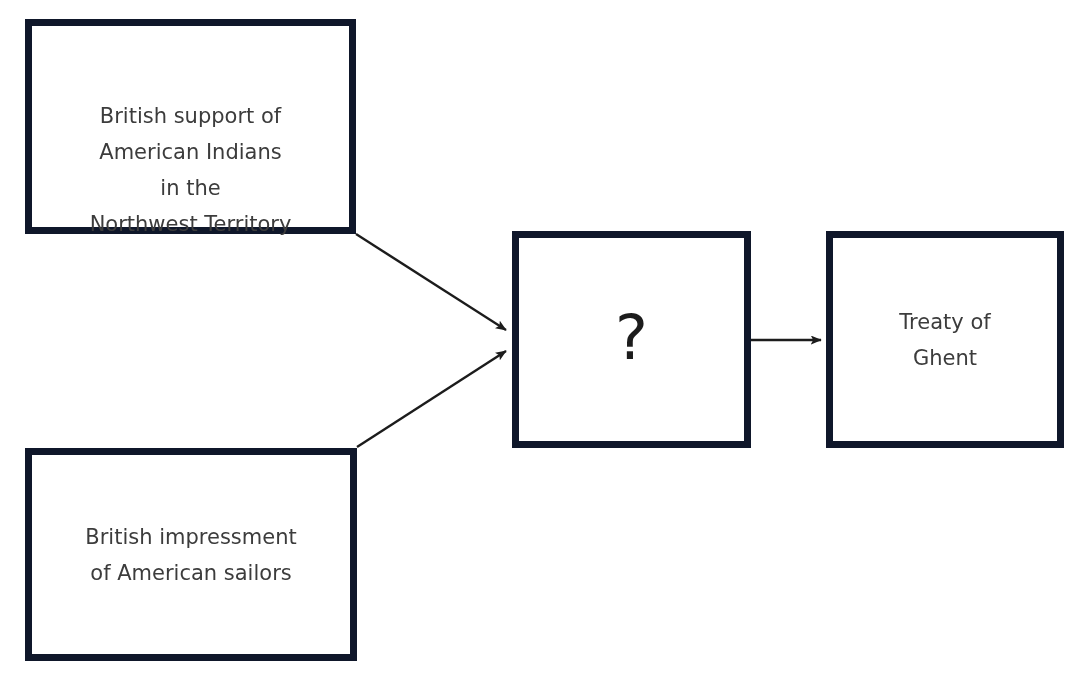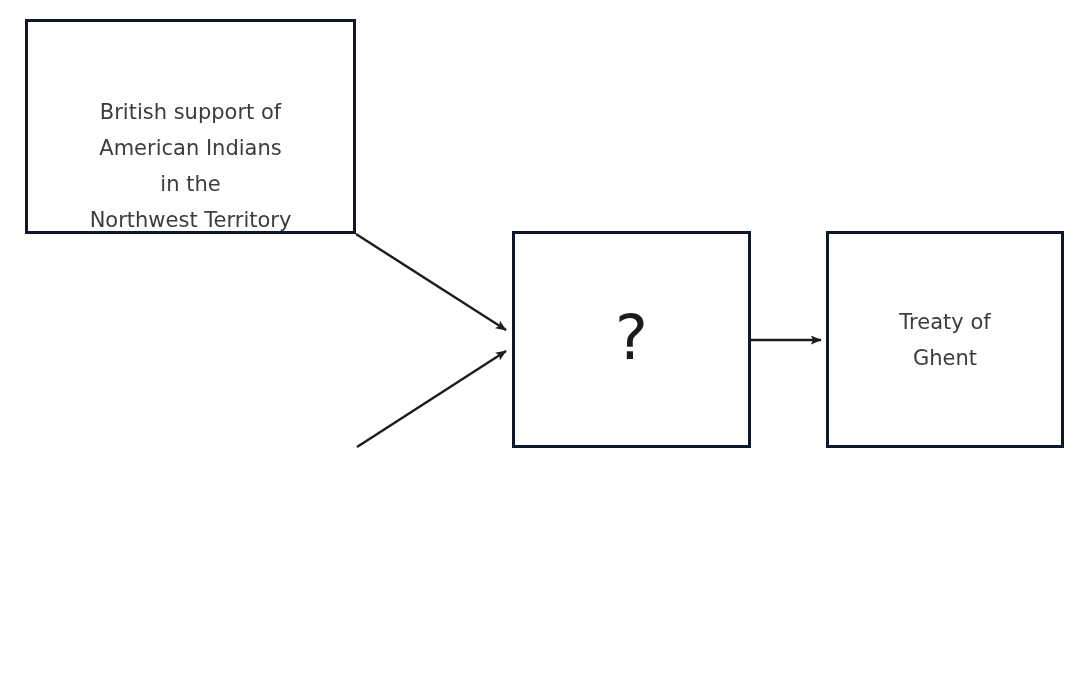--- a/index.html
+++ b/index.html
@@ -15,21 +15,21 @@
     position: relative;
     width: 1087px;
     height: 679px;
     background: #ffffff;
     overflow: hidden;
   }
   .node {
     position: absolute;
     box-sizing: border-box;
     background: #ffffff;
-    border: 3px solid #0f172a;
+    border: 7px solid #0f172a;
     color: #3c3c3c;
     text-align: center;
     font-size: 21px;
     line-height: 36px;
     white-space: pre-line;
     z-index: 2;
   }
   
   #node-cause-indians {
     left: 25px;
@@ -108,20 +108,24 @@
     <line x1="751" y1="340" x2="821" y2="340" stroke="#1c1c1c" stroke-width="2.4" marker-end="url(#arrowhead)"></line>
   </svg>
 
   <div class="node" id="node-cause-indians">
     <span class="label">British support of
 American Indians
 in the
 Northwest Territory</span>
   </div>
 
+  <div class="node" id="node-cause-impressment">
+    <span class="label">British impressment
+of American sailors</span>
+  </div>
 
   <div class="node" id="node-unknown">
     <span class="qmark">?</span>
   </div>
 
   <div class="node" id="node-effect-treaty">
     <span class="label">Treaty of
 Ghent</span>
   </div>
 

